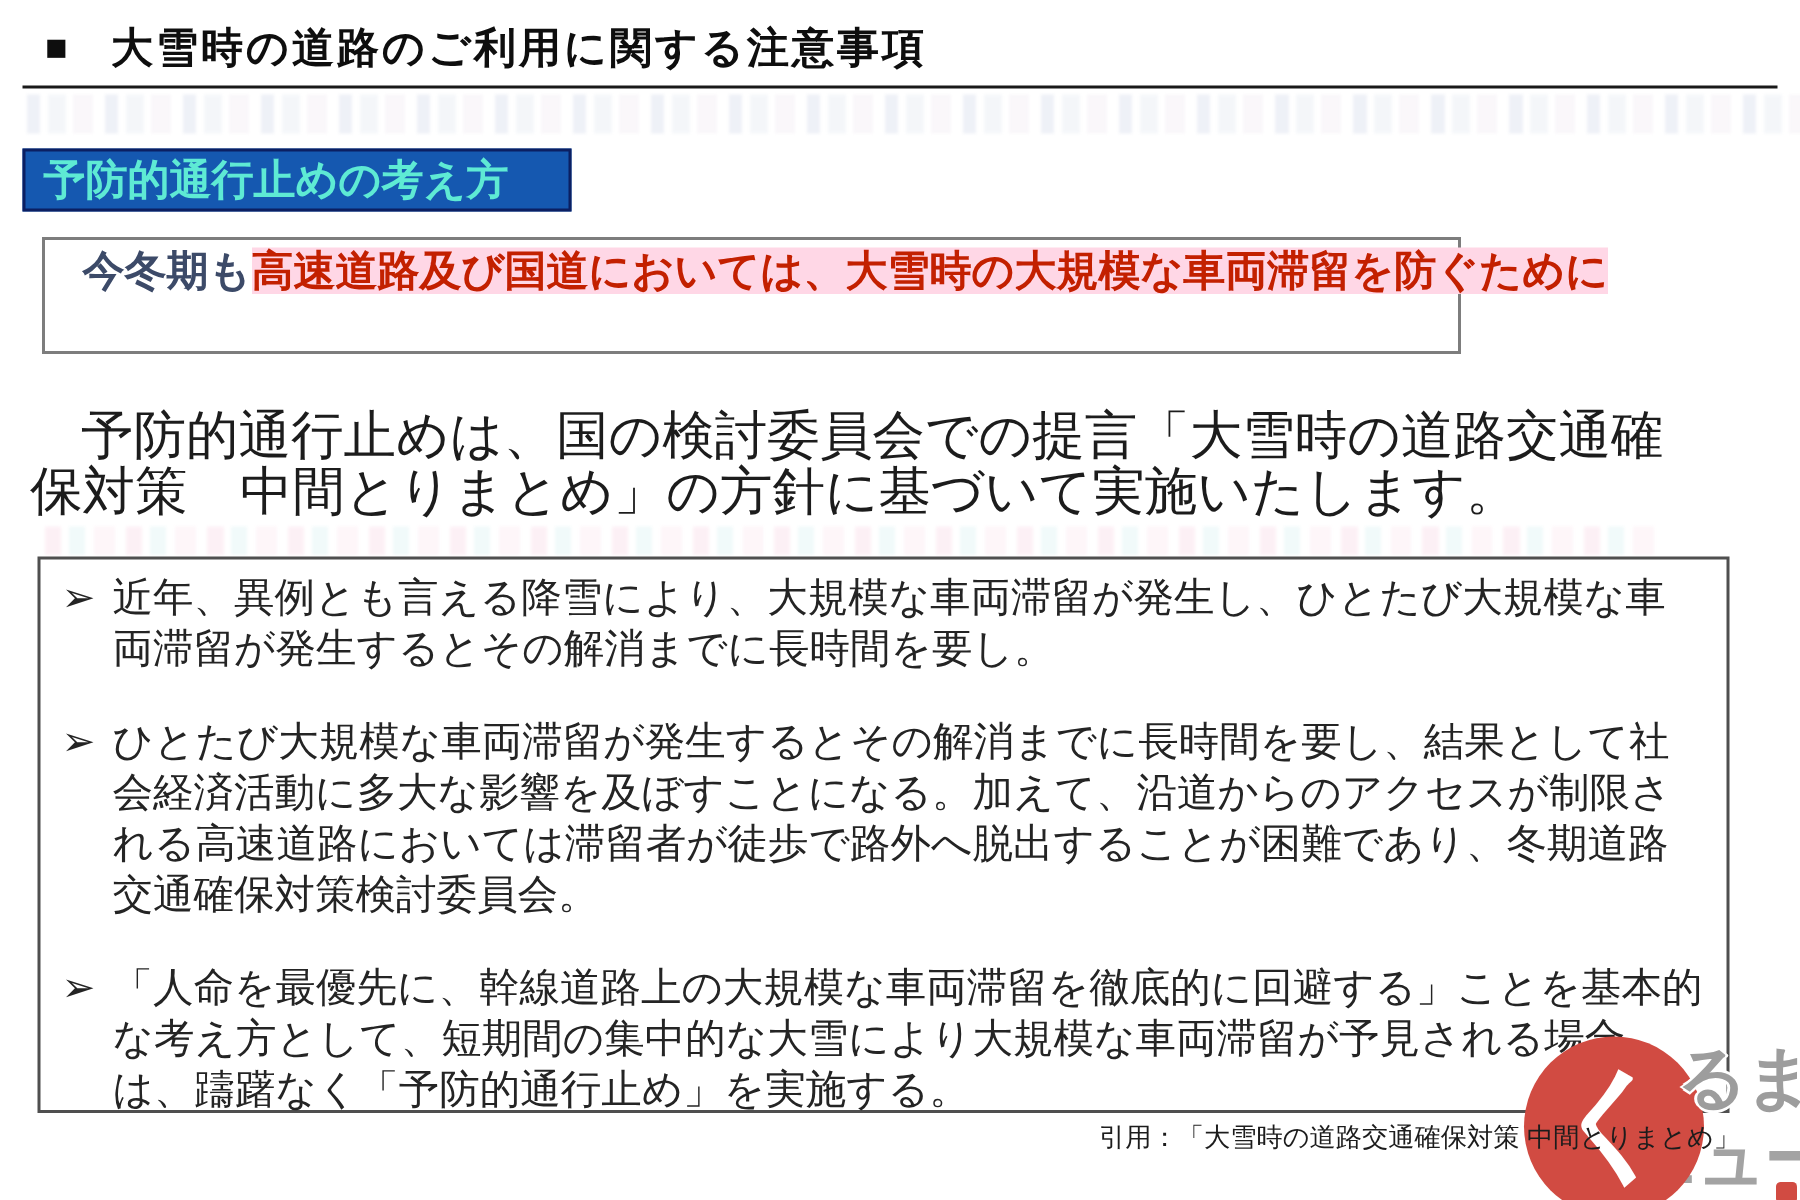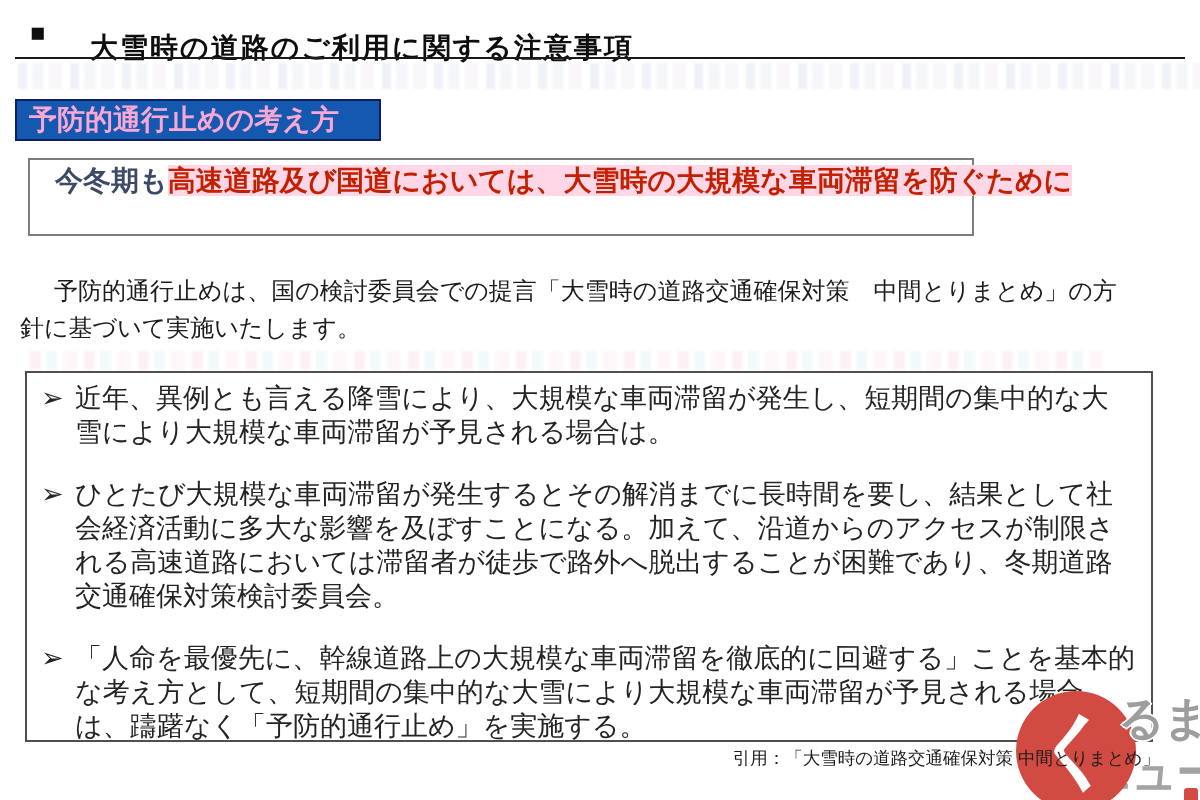--- a/index.html
+++ b/index.html
@@ -28,40 +28,40 @@
     background:repeating-linear-gradient(90deg,
       rgba(240,150,190,.40) 0 11px, rgba(255,255,255,0) 11px 16px,
       rgba(140,210,215,.35) 16px 27px, rgba(255,255,255,0) 27px 33px,
       rgba(245,170,200,.30) 33px 47px, rgba(255,255,255,0) 47px 54px);
   }
 
   
   .section-label {
     position:absolute; left:15px; top:99px; width:366px; height:42px;
     background:#1558b0; border:2px solid #0b1f62;
-    color:#f9a8d4; font-size:28px; font-weight:bold; line-height:38px;
+    color:#5eead4; font-size:28px; font-weight:bold; line-height:38px;
     padding-left:12px; white-space:nowrap;
   }
 
   
   .notice-box {
     position:absolute; left:28px; top:158px; width:946px; height:78px;
     border:2px solid #7d7d7d; background:#ffffff;
     font-size:28px; font-weight:bold; line-height:37px; white-space:nowrap;
   }
   .notice-l1 { margin:2px 0 0 25px; }
   .notice-l2 { margin:0 0 0 214px; }
   .t-navy { color:#3c4a68; }
   .t-red  { color:#c32000; background:#ffd7e6; }
   .t-red-u{ color:#c32000; background:#ffd7e6; text-decoration:underline; text-decoration-color:#c32000; text-decoration-thickness:2px; text-underline-offset:5px; }
 
   
   .paragraph {
     position:absolute; left:20px; top:272px; width:1100px;
-    font-size:24px; line-height:37px; color:#1c1c1c; text-indent:34px;
+    font-size:35px; line-height:37px; color:#1c1c1c; text-indent:34px;
     letter-spacing:0;
   }
 
   
   .points-box {
     position:absolute; left:25px; top:371px; width:1128px; height:371px;
     border:2px solid #4f4f4f; background:transparent; padding-top:8px;
   }
   .point {
     position:relative; margin:0 16px 0 14px; padding-left:34px;
@@ -94,40 +94,40 @@
     left:1086px; top:742px; font-size:46px; font-weight:900; color:#a3a3a3;
     letter-spacing:-2px; white-space:nowrap; z-index:4;
     text-shadow:-2px 0 #fff,2px 0 #fff,0 -2px #fff,0 2px #fff;
   }
   .wm-dot { left:1184px; top:788px; width:14px; height:14px; background:#d14b42; border-radius:3px; }
 </style>
 </head>
 <body>
 
 <span class="hdr-bullet">■</span>
-<h1 class="hdr-title" style="margin:16px">大雪時の道路のご利用に関する注意事項</h1>
+<h1 class="hdr-title" style="margin:0">大雪時の道路のご利用に関する注意事項</h1>
 <div class="hdr-rule"></div>
 
 <div class="ghost ghost-a"></div>
 <div class="ghost ghost-b"></div>
 
 <div class="section-label">予防的通行止めの考え方</div>
 
 <div class="notice-box">
   <div class="notice-l1">
     <span class="t-navy">今冬期も</span><span class="t-red">高速道路及び国道においては、大雪時の大規模な車両滞留を防ぐために</span>
   </div>
 </div>
 
 <p class="paragraph" style="margin:0">予防的通行止めは、国の検討委員会での提言「大雪時の道路交通確保対策　中間とりまとめ」の方針に基づいて実施いたします。</p>
 
 <div class="points-box">
   <div class="point">
     <span class="point-marker">➢</span>
-    <span>近年、異例とも言える降雪により、大規模な車両滞留が発生し、短期間の集中的な大雪により大規模な車両滞留が予見される場合は。</span>
+    <span>近年、異例とも言える降雪により、大規模な車両滞留が発生し、ひとたび大規模な車両滞留が発生するとその解消までに長時間を要し。</span>
   </div>
   <div class="point">
     <span class="point-marker">➢</span>
     <span>ひとたび大規模な車両滞留が発生するとその解消までに長時間を要し、結果として社会経済活動に多大な影響を及ぼすことになる。加えて、沿道からのアクセスが制限される高速道路においては滞留者が徒歩で路外へ脱出することが困難であり、冬期道路交通確保対策検討委員会。</span>
   </div>
   <div class="point">
     <span class="point-marker">➢</span>
     <span>「人命を最優先に、幹線道路上の大規模な車両滞留を徹底的に回避する」ことを基本的な考え方として、短期間の集中的な大雪により大規模な車両滞留が予見される場合は、躊躇なく「予防的通行止め」を実施する。</span>
   </div>
 </div>

